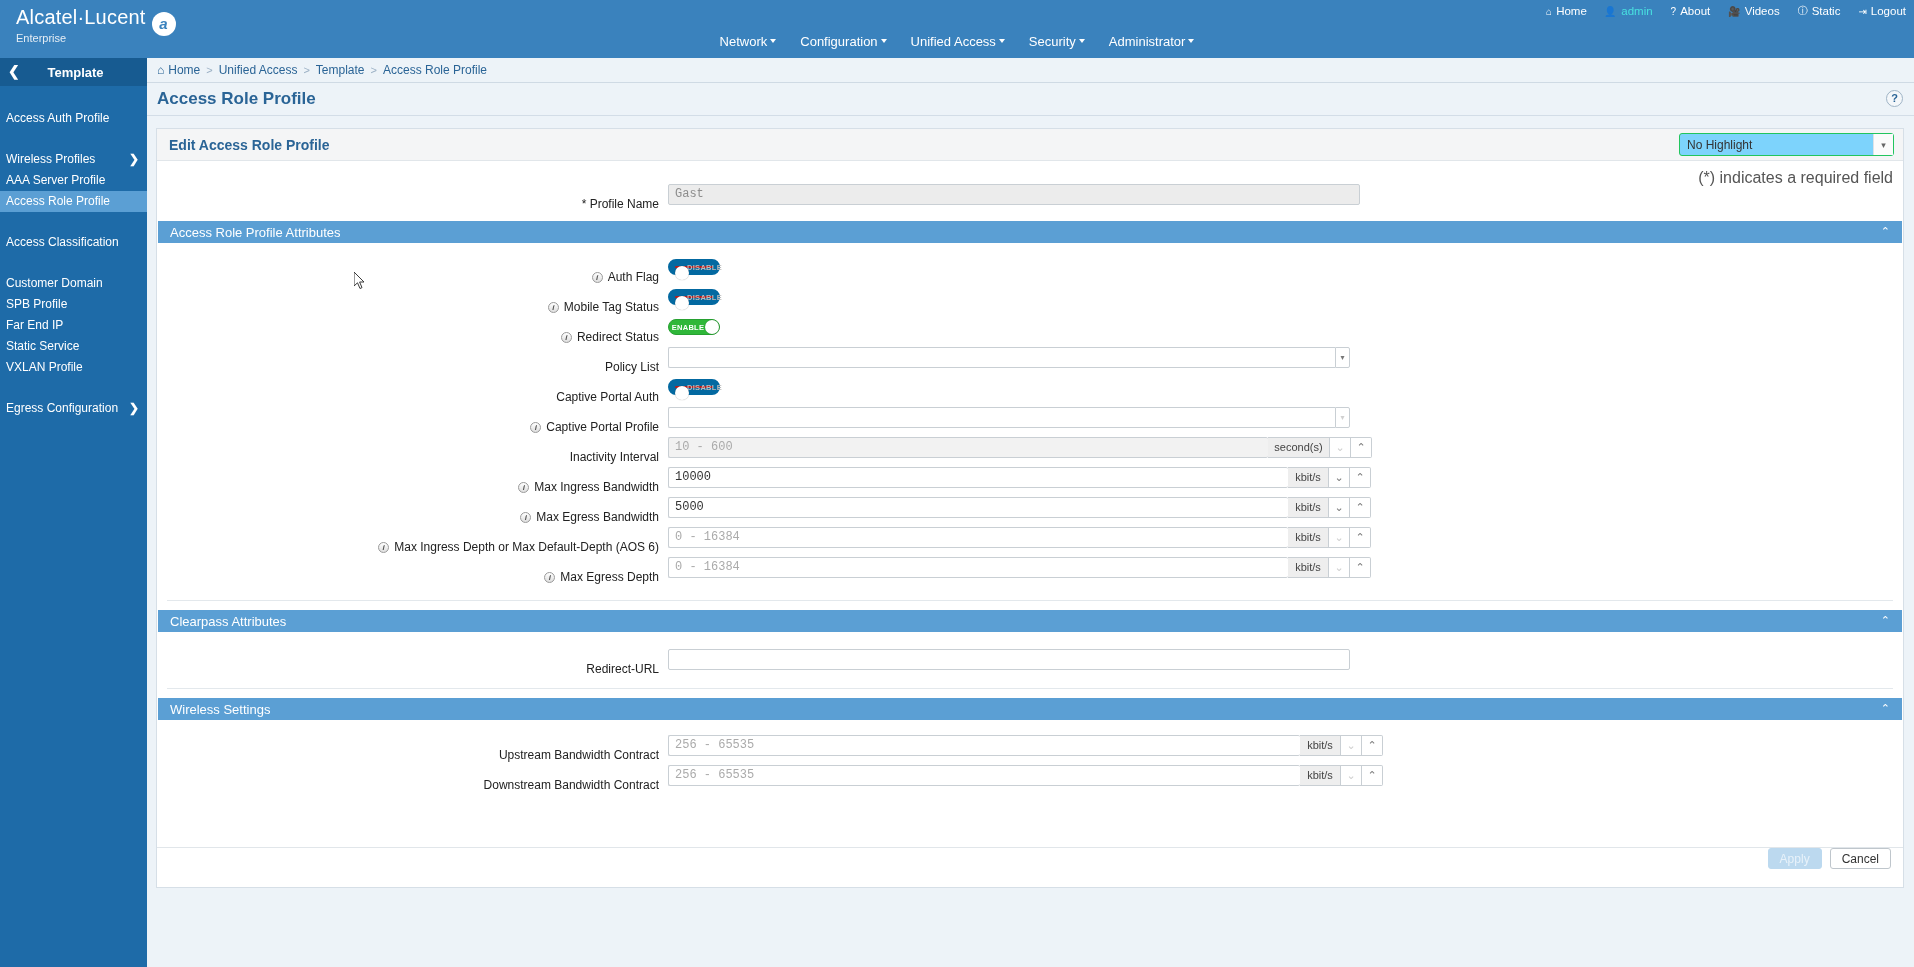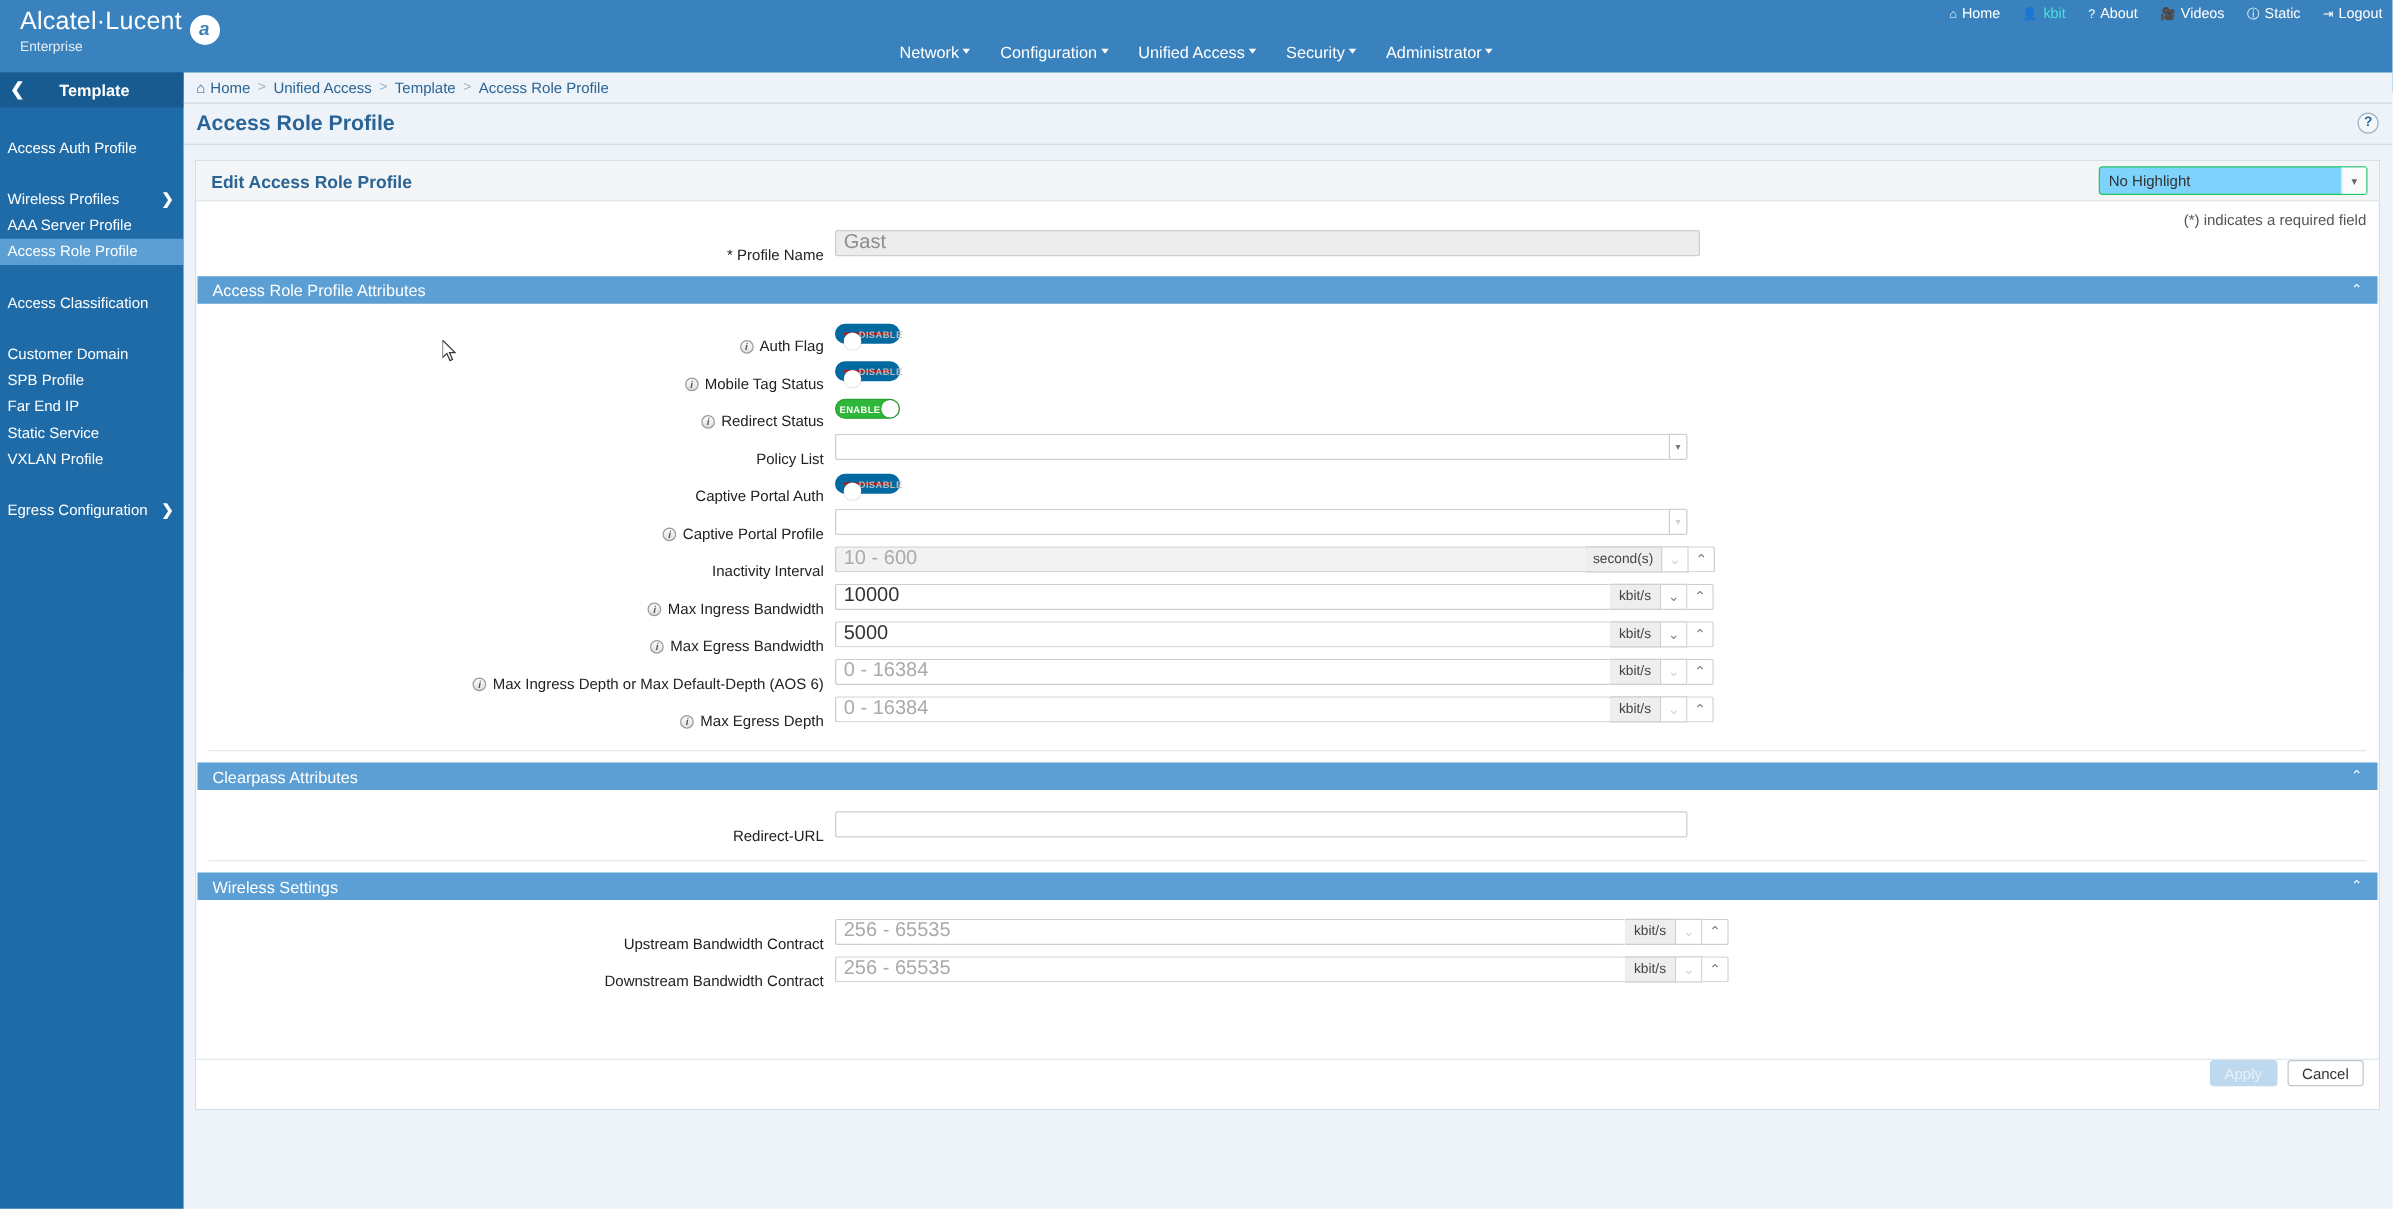--- a/index.html
+++ b/index.html
@@ -105,42 +105,42 @@
     border:1px solid #22c55e; background:#7dd3fc; border-radius:3px;
     display:flex; align-items:center; font-size:12px; color:#333;
   }
   .highlight-select span { padding-left:7px; flex:1; }
   .hs-arrow {
     width:20px; height:21px; border-left:1px solid #dde2e7; background:#fbfbfb;
     display:flex; align-items:center; justify-content:center; color:#666; font-size:9px;
   }
 
   .req-note {
-    position:absolute; right:10px; top:40px; font-size:12px; color:#555;
+    position:absolute; right:10px; top:40px; font-size:16px; color:#555;
   }
 
   
   .form-area { position:absolute; left:0; top:32px; width:100%; }
 
   .row { display:flex; align-items:center; height:30px; }
   .row-label {
     width:511px; text-align:right; padding-right:9px;
     font-size:12px; color:#222; white-space:nowrap;
     display:flex; justify-content:flex-end; align-items:center; gap:5px;margin-top:20px;
   }
   .info-i {
     width:11px; height:11px; border-radius:50%; border:1px solid #9a9a9a;
     background:linear-gradient(#ffffff,#dedede); color:#555; font-size:8px; font-style:italic;
     line-height:10px; text-align:center; font-weight:bold; flex:none;
   }
 
   .field { display:flex; align-items:center; }
   .txt {
     height:21px; border:1px solid #c9cfd4; background:#fff; border-radius:2px;
-    font-size:16px; padding:0 6px; color:#333; font-family:Liberation Sans, sans-serif;
+    font-size:12px; padding:0 6px; color:#333; font-family:Liberation Mono, monospace;
   }
   .txt.readonly { background:#ececec; color:#8d8d8d; }
   .txt::placeholder { color:#aaa; }
 
   .combo { display:flex; align-items:center; }
   .combo .txt { border-right:none; border-radius:2px 0 0 2px; }
   .combo-arrow {
     width:15px; height:21px; border:1px solid #c9cfd4; background:#fff;
     border-radius:0 2px 2px 0; display:flex; align-items:center; justify-content:center;
     color:#777; font-size:8px;
@@ -210,21 +210,21 @@
     <div class="logo-sub">Enterprise</div>
   </div>
 
   <div class="util-nav">
     <div class="util-item">
         <span class="util-icon">⌂</span>
         <span>Home</span>
       </div>
     <div class="util-item active">
         <span class="util-icon">👤</span>
-        <span>kbit</span>
+        <span>admin</span>
       </div>
     <div class="util-item">
         <span class="util-icon">?</span>
         <span>About</span>
       </div>
     <div class="util-item">
         <span class="util-icon">🎥</span>
         <span>Videos</span>
       </div>
     <div class="util-item">

